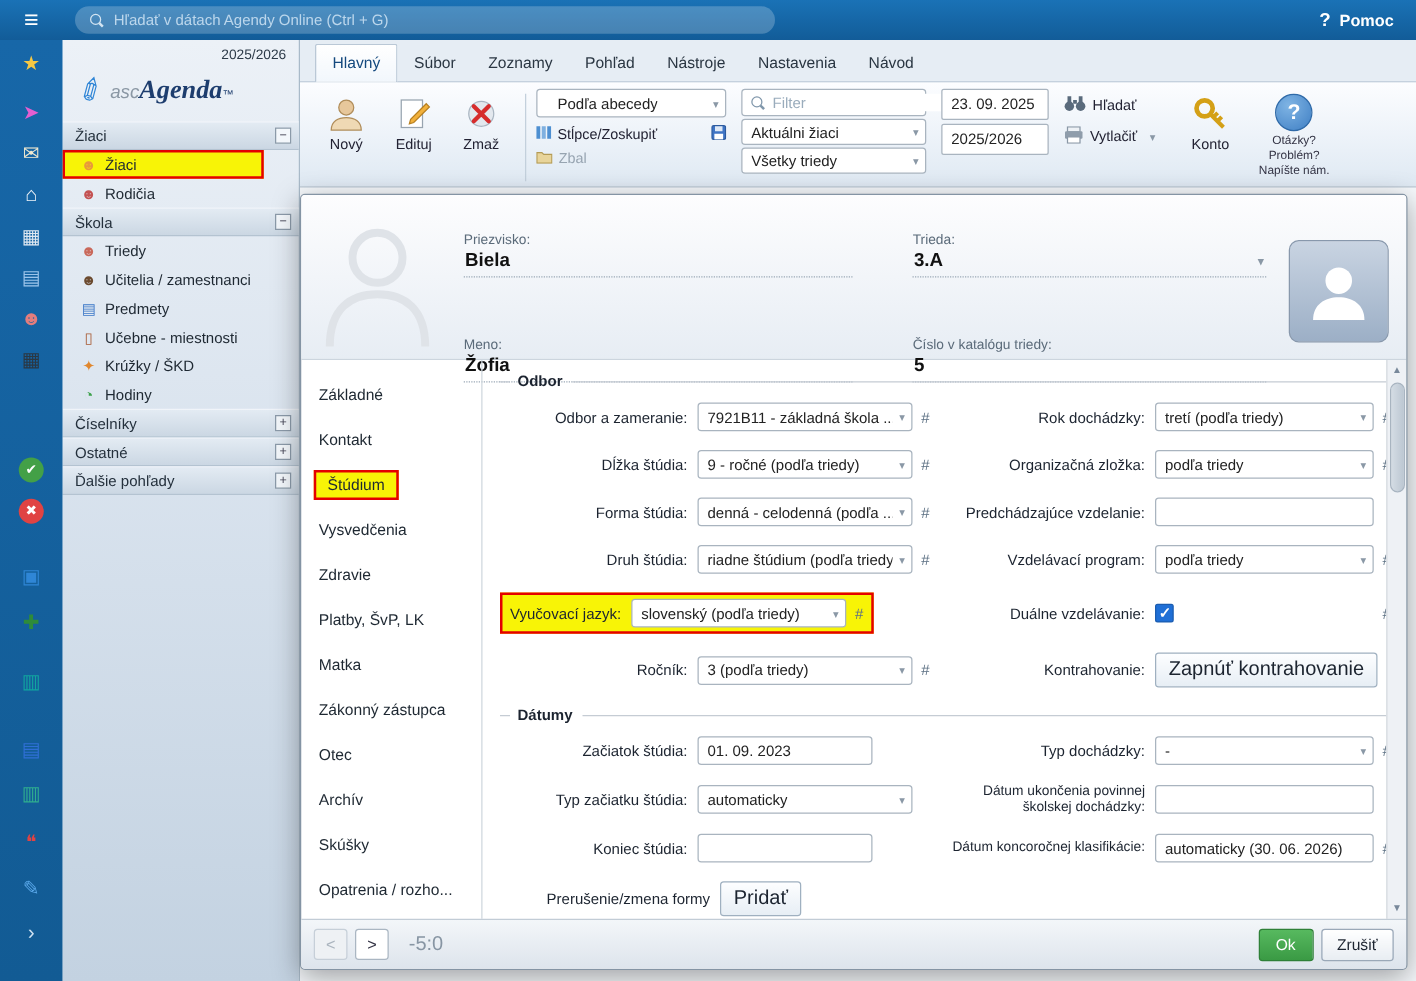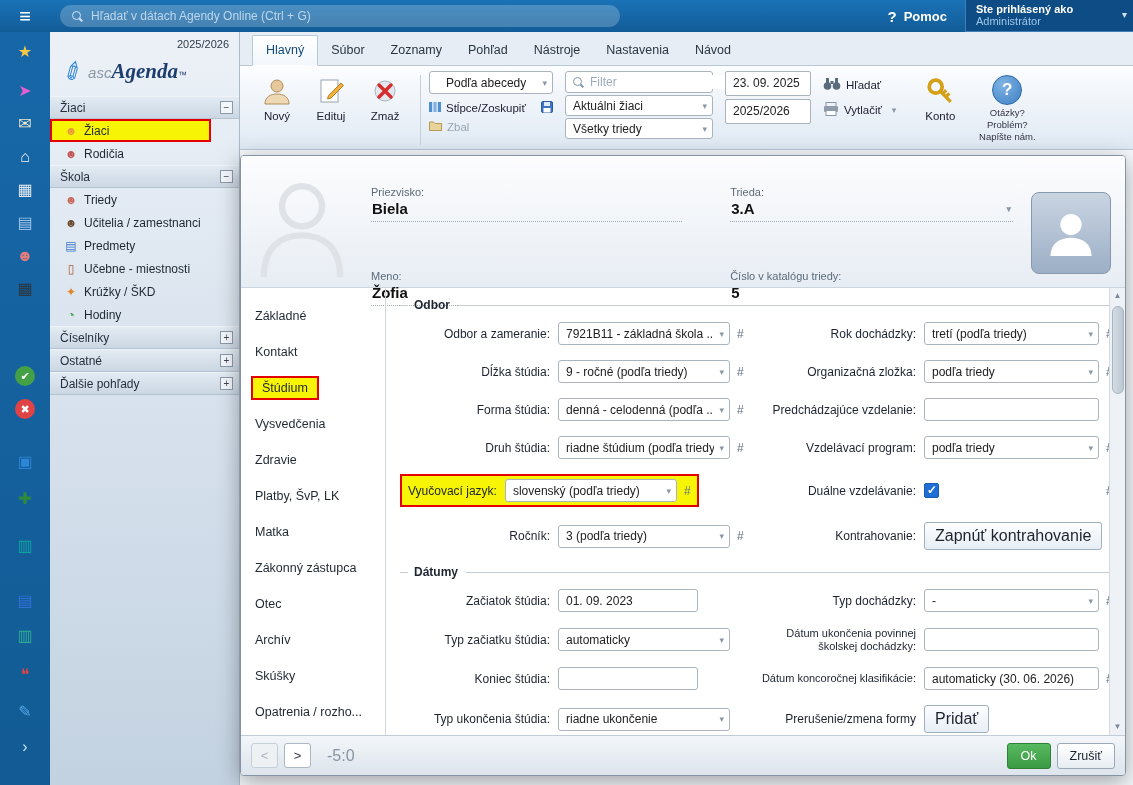--- a/index.html
+++ b/index.html
@@ -109,21 +109,21 @@
   .tb-sep { width:1px; background:#c3d0dc; margin:4px 8px; }
   .tb-col { display:flex; flex-direction:column; margin-right:12px; }
   .sel {
     display:inline-flex; align-items:center; justify-content:space-between;
     height:23px; border:1px solid #a9b4bf; border-radius:3px; background:#fff;
     padding:0 5px 0 7px; cursor:pointer; overflow:hidden;
   }
   .sel .sel-txt { font-size:12px; color:#222; white-space:nowrap; overflow:hidden; }
   .sel-arrow { color:#8a98a6; font-size:9px; margin-left:5px; flex-shrink:0; }
   .sel-arrow::after { content:"▾"; }
-  .tb-sortsel { width:124px; margin-bottom:4px;padding-left:16px; }
+  .tb-sortsel { width:152px; margin-bottom:4px;padding-left:16px; }
   .tb-line { display:flex; align-items:center; gap:5px; height:19px; font-size:11.5px; color:#223; cursor:pointer; }
   .tb-line.muted { color:#97a4b1; }
   .tb-flex-spacer { flex:1; }
   .filter-box {
     display:flex; align-items:center; gap:6px; width:148px; height:22px;
     border:1px solid #a9b4bf; border-radius:3px; background:#fff; padding:0 7px; margin-bottom:2px;
   }
   .filter-box input { flex:1; border:none; outline:none; font-size:12px; font-family:inherit; color:#222; }
   .filter-box input::placeholder { color:#9aacbc; }
   .tb-smallsel { width:148px; height:21px; margin-bottom:2px; }
@@ -257,25 +257,20 @@
   <div class="hamburger">≡</div>
   <div class="search-pill">
     <span class="mag light"></span>
     <input type="text" placeholder="Hľadať v dátach Agendy Online (Ctrl + G)" style="">
   </div>
   <div class="topbar-spacer"></div>
   <div class="help">
     <span class="help-q">?</span>
     <span class="help-label">Pomoc</span>
   </div>
-  <div class="signed-box">
-    <div class="signed-line1">Ste prihlásený ako</div>
-    <div class="signed-line2">Administrátor</div>
-    <span class="signed-chev"></span>
-  </div>
 </div>
 
 <div class="rail">
     <div class="rail-icon" style="color: rgb(246, 200, 68); margin-top: 4px;">★</div>
     <div class="rail-icon" style="color: rgb(228, 95, 208); margin-top: 10px;">➤</div>
     <div class="rail-icon" style="color: rgb(242, 234, 208); margin-top: 4px;">✉</div>
     <div class="rail-icon" style="color: rgb(238, 243, 248); margin-top: 4px;">⌂</div>
     <div class="rail-icon" style="color: rgb(221, 231, 241); margin-top: 4px;">▦</div>
     <div class="rail-icon" style="color: rgb(156, 196, 234); margin-top: 4px;">▤</div>
     <div class="rail-icon" style="color: rgb(227, 125, 125); margin-top: 4px;">☻</div>
@@ -732,27 +727,20 @@
           <input class="ctl-inp" type="text" value="" style="">
         </div>
         <div class="rcell">
           <label class="flabel rlabel small">Dátum koncoročnej klasifikácie:</label>
           <input class="ctl-inp" type="text" value="automaticky (30. 06. 2026)" style="">
           <a class="hash">#</a>
         </div>
       </div>
 
       <div class="frow">
-        <div class="lcell">
-          <label class="flabel llabel">Typ ukončenia štúdia:</label>
-          <span class="sel ctl-sel">
-            <span class="sel-txt">riadne ukončenie</span>
-            <span class="sel-arrow"></span>
-          </span>
-        </div>
         <div class="rcell">
           <label class="flabel rlabel">Prerušenie/zmena formy</label>
           <span class="ctl-area">
             <button class="mini-btn">Pridať</button>
           </span>
         </div>
       </div>
 
     </div>
 

